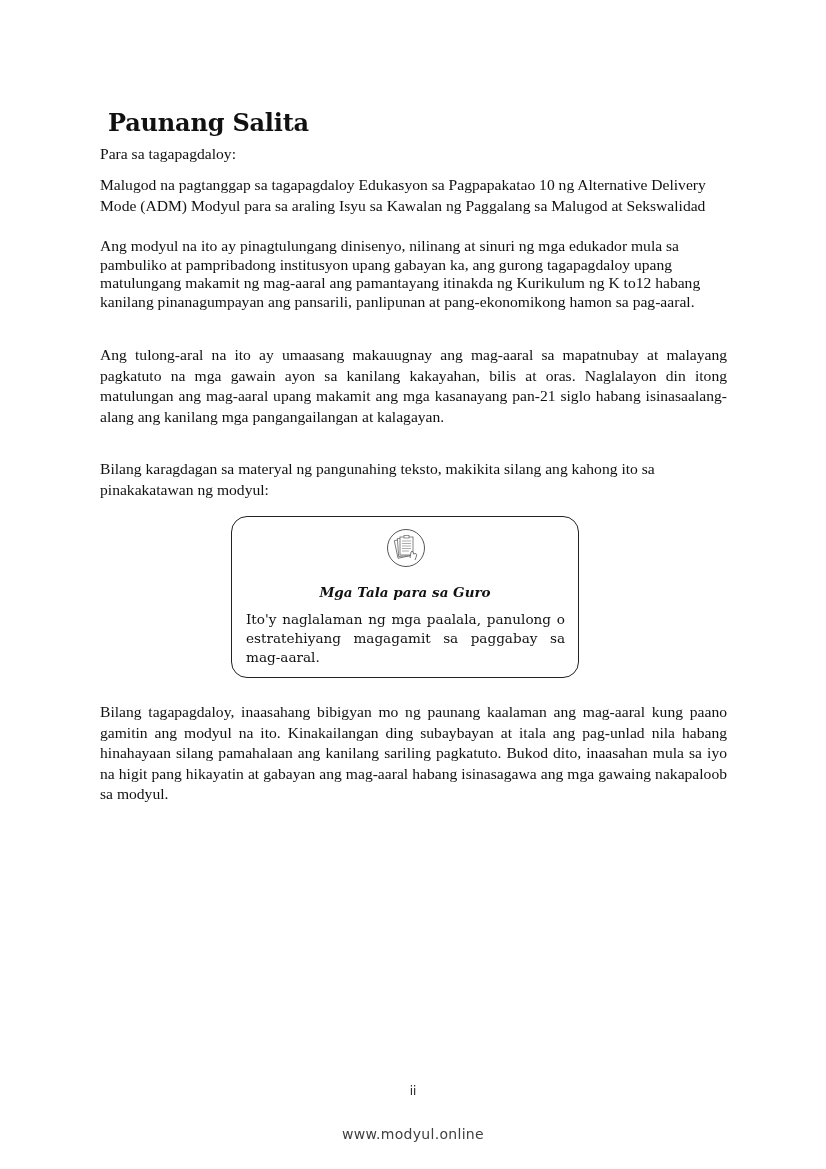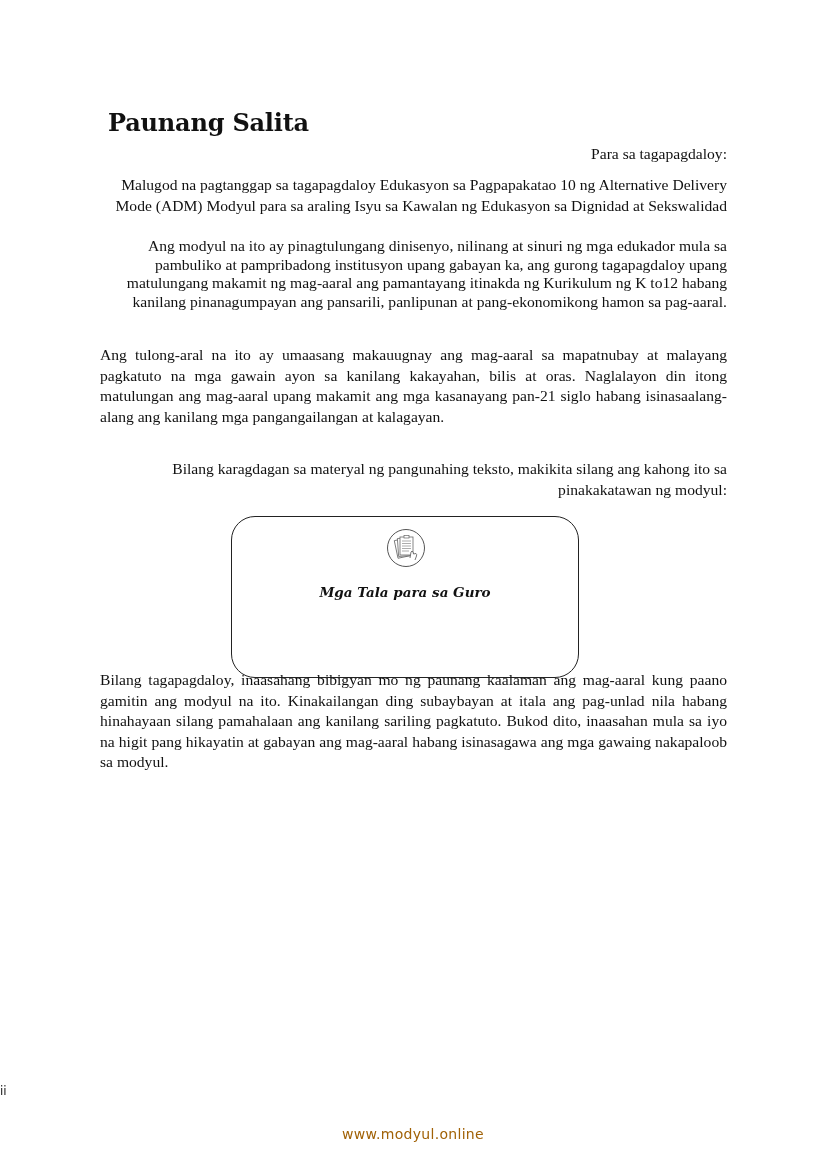--- a/index.html
+++ b/index.html
@@ -9,64 +9,63 @@
   }
   .page-title {
     position: absolute; left: 100px; top: 100px;
     font-family: "DejaVu Serif", serif; font-weight: bold; font-size: 24px;
     margin: 8px; letter-spacing: -0.2px;
   }
   .para {
     position: absolute; left: 100px; width: 627px;
     font-family: "Liberation Serif", serif; font-size: 15.6px; line-height: 20.5px;
     margin: 0;
-    text-align: right;
   }
   .justify { text-align: justify; text-align-last: left; }
   .para .ul { }
   #p-greeting { top: 144px; }
   #p-welcome { top: 175px; line-height: 20.5px; }
   #p-modyul { top: 237px; line-height: 18.5px; }
   #p-tulong { top: 345px; }
   #p-karagdagan { top: 459px; }
-  #p-tagapagdaloy { top: 670px; }
+  #p-tagapagdaloy { top: 702px; }
 
   .note-box {
     position: absolute; left: 231px; top: 516px; width: 348px; height: 162px;
-    border: 1.5px solid #222; border-radius: 24px; box-sizing: border-box;
+    border: 1.5px solid #222; border-radius: 16px; box-sizing: border-box;
   }
   .note-icon {
     position: absolute; left: 154px; top: 11px; width: 40px; height: 40px;
   }
   .note-title {
     position: absolute; left: 0; top: 67px; width: 100%; text-align: center;
     font-family: "DejaVu Serif", serif; font-weight: bold; font-style: italic; font-size: 13.5px;
   }
   .note-body {
     position: absolute; left: 14px; top: 93px; width: 319px;
     font-family: "DejaVu Serif", serif; font-size: 13.6px; line-height: 19px;
     text-align: justify; text-align-last: left;
   }
   .page-number {
-    position: absolute; left: 0; top: 1084px; width: 826px; text-align: left;
+    position: absolute; left: 0; top: 1084px; width: 826px; text-align: center;
     font-family: "DejaVu Sans", sans-serif; font-size: 12px; color: #222;
   }
   .watermark {
     position: absolute; left: 0; top: 1126px; width: 826px; text-align: center;
-    font-family: "DejaVu Sans", sans-serif; font-size: 14px; color: #a16207; letter-spacing: 0.3px;
+    font-family: "DejaVu Sans", sans-serif; font-size: 14px; color: #404040; letter-spacing: 0.3px;
   }
 </style>
 </head>
 <body>
 
 <h1 class="page-title">Paunang Salita</h1>
 
 <p class="para" id="p-greeting">Para sa tagapagdaloy:</p>
 
-<p class="para" id="p-welcome"><span>Malugod na pagtanggap sa tagapagdaloy </span><span class="ul">Edukasyon sa Pagpapakatao 10</span><span> ng Alternative Delivery Mode (ADM) Modyul para sa araling </span><span class="ul">Isyu sa Kawalan ng Edukasyon sa Dignidad at Sekswalidad</span></p>
+<p class="para" id="p-welcome"><span>Malugod na pagtanggap sa tagapagdaloy </span><span class="ul">Edukasyon sa Pagpapakatao 10</span><span> ng Alternative Delivery Mode (ADM) Modyul para sa araling </span><span class="ul">Isyu sa Kawalan ng Paggalang sa Malugod at Sekswalidad</span></p>
 
 <p class="para" id="p-modyul">Ang modyul na ito ay pinagtulungang dinisenyo, nilinang at sinuri ng mga edukador mula sa pambuliko at pampribadong institusyon upang gabayan ka, ang gurong tagapagdaloy upang matulungang makamit ng mag-aaral ang pamantayang itinakda ng Kurikulum ng K to12 habang kanilang pinanagumpayan ang pansarili, panlipunan at pang-ekonomikong hamon sa pag-aaral.</p>
 
 <p class="para justify" id="p-tulong">Ang tulong-aral na ito ay umaasang makauugnay ang mag-aaral sa mapatnubay at malayang pagkatuto na mga gawain ayon sa kanilang kakayahan, bilis at oras. Naglalayon din itong matulungan ang mag-aaral upang makamit ang mga kasanayang pan-21 siglo habang isinasaalang-alang ang kanilang mga pangangailangan at kalagayan.</p>
 
 <p class="para" id="p-karagdagan">Bilang karagdagan sa materyal ng pangunahing teksto, makikita silang ang kahong ito sa pinakakatawan ng modyul:</p>
 
 <div class="note-box">
   <span class="note-icon">
     <svg width="40" height="40" viewBox="0 0 40 40">
@@ -81,18 +80,19 @@
         <line x1="16" y1="15.5" x2="25" y2="15.5"></line>
         <line x1="16" y1="18" x2="25" y2="18"></line>
         <line x1="16" y1="20.5" x2="25" y2="20.5"></line>
         <line x1="16" y1="23" x2="23" y2="23"></line>
       </g>
       <rect x="18" y="7.5" width="5" height="2.5" fill="#fff" stroke="#666" stroke-width="0.7"></rect>
       <path d="M24 30 L25 24 Q26 22 27 24 L27.5 26 L30 25.5 Q31 26 30.5 28 L29 32" fill="#fff" stroke="#555" stroke-width="0.8"></path>
     </svg>
   </span>
   <div class="note-title">Mga Tala para sa Guro</div>
+  <div class="note-body">Ito'y naglalaman ng mga paalala, panulong o estratehiyang magagamit sa paggabay sa mag-aaral.</div>
 </div>
 
 <p class="para justify" id="p-tagapagdaloy">Bilang tagapagdaloy, inaasahang bibigyan mo ng paunang kaalaman ang mag-aaral kung paano gamitin ang modyul na ito. Kinakailangan ding subaybayan at itala ang pag-unlad nila habang hinahayaan silang pamahalaan ang kanilang sariling pagkatuto. Bukod dito, inaasahan mula sa iyo na higit pang hikayatin at gabayan ang mag-aaral habang isinasagawa ang mga gawaing nakapaloob sa modyul.</p>
 
 <div class="page-number">ii</div>
 <div class="watermark">www.modyul.online</div>
 
 </body></html>

